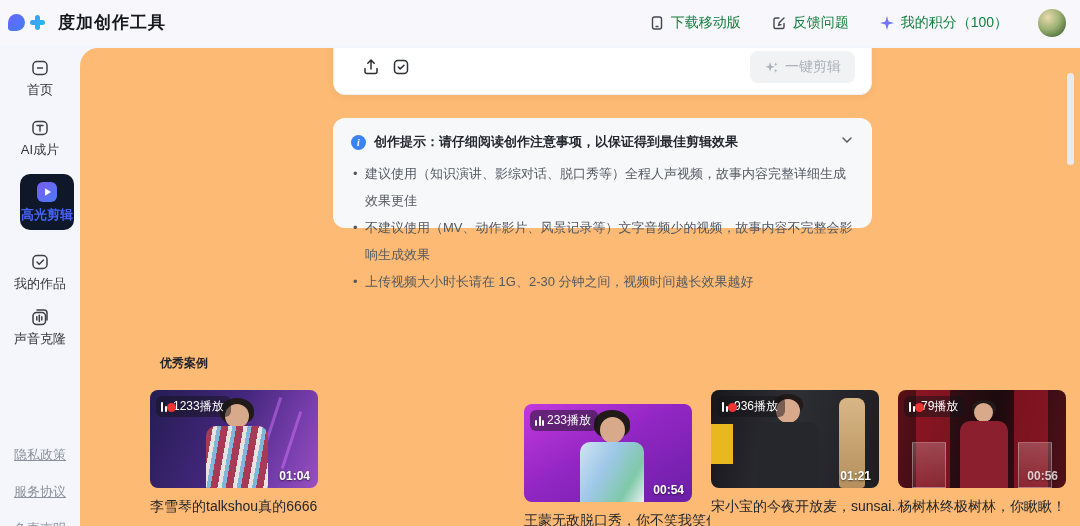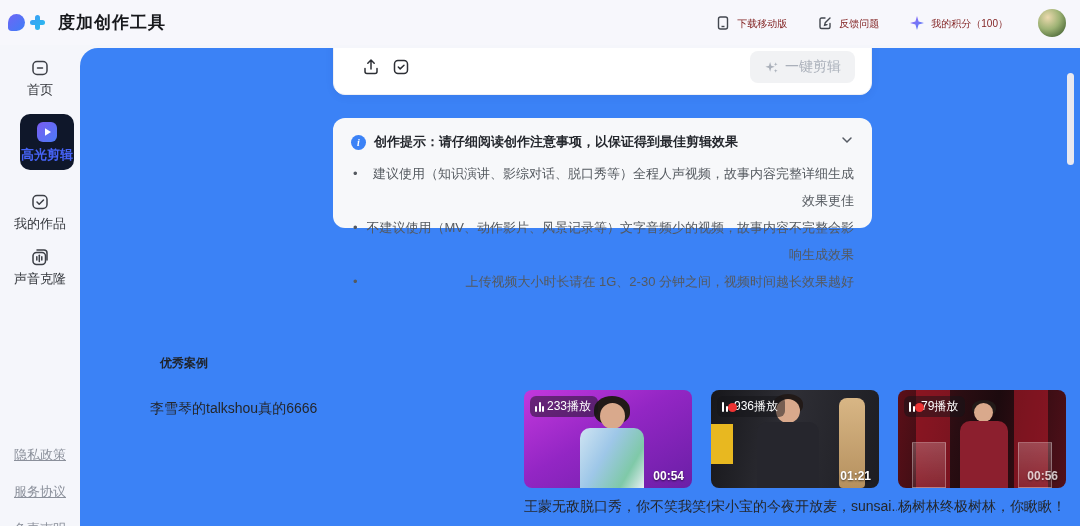--- a/index.html
+++ b/index.html
@@ -11,41 +11,41 @@
     display:flex; align-items:center; padding:0 14px 0 8px; background:#f7f7fc; z-index:10; }
   .logo { display:flex; align-items:center; gap:9px; }
   .logo-blob { width:17px; height:17px; border-radius:50% 50% 50% 22%;
     background:linear-gradient(135deg,#6e66f5,#3e7df7); }
   .logo-plus { position:relative; width:15px; height:15px; margin-left:-4px; }
   .logo-plus i { position:absolute; background:linear-gradient(135deg,#39a0f5,#2bb8ef); border-radius:3px; }
   .logo-plus i.h { left:0; top:5px; width:15px; height:5px; }
   .logo-plus i.v { left:5px; top:0; width:5px; height:15px; }
   .logo-text { font-size:17px; font-weight:700; color:#17181c; letter-spacing:1px; margin-left:4px; }
   .header-right { margin-left:auto; display:flex; align-items:center; gap:30px; }
-  .hitem { display:flex; align-items:flex-end; gap:6px; font-size:10px; color:#7f1d1d; cursor:pointer; }
+  .hitem { display:flex; align-items:center; gap:6px; font-size:14px; color:#15803d; cursor:pointer; }
   .avatar { width:28px; height:28px; border-radius:50%;
     background:radial-gradient(circle at 35% 30%,#ecd9ae,#9db274 45%,#55713f 80%,#3d5232); }
 
   
   .sidebar { position:absolute; top:45px; left:0; width:80px; height:481px;text-align:right; }
   .side-item { display:flex; flex-direction:column; align-items:center; gap:3px;
     width:64px; margin:0 auto; cursor:pointer; color:#3c3f46; }
   .side-item .lbl { font-size:13px; color:#34373d; }
   .side-item.m1{margin-top:13px} .side-item.m2{margin-top:19px}
   .side-item.m4{margin-top:14px} .side-item.m5{margin-top:22px}
   .side-item.active { margin-top:15px; background:#0f172a; border-radius:10px;
     width:54px; padding:7px 0 6px;margin-left:20px; }
   .side-item.active .lbl { color:#4663f6; font-weight:700; }
   .side-links { position:absolute; top:401px; left:0; width:80px;
     display:flex; flex-direction:column; align-items:center; gap:19px; }
   .side-links a { font-size:13px; color:#8b909b; text-decoration:underline; cursor:pointer; }
 
   
   .main { position:absolute; top:48px; left:80px; width:1000px; height:478px;
-    background:#3b82f6; border-top-left-radius:18px; overflow:hidden; }
+    background:#fdba74; border-top-left-radius:18px; overflow:hidden; }
 
   .upload-card { position:absolute; left:253px; top:-33px; width:539px; height:80px;
     background:#fff; border:1px solid #f0f0f4; border-radius:12px;
     box-shadow:0 2px 10px rgba(31,35,41,.05); }
   .upload-row { position:absolute; left:22px; right:16px; bottom:11px; height:32px;
     display:flex; align-items:center; }
   .tool-ic { width:30px; height:30px; display:flex; align-items:center; justify-content:center;
     cursor:pointer; color:#2c2f35; }
   .oneclick-btn { margin-left:auto; height:32px; padding:0 14px; border:none; border-radius:8px;
     background:#f1f2f4; color:#aab0ba; font-size:14px; display:flex; align-items:center; gap:6px;
@@ -53,21 +53,21 @@
 
   .tipbox { position:absolute; left:253px; top:70px; width:539px; height:110px;
     background:#f7f8fa; border-radius:12px; padding:15px 18px; }
   .tip-head { display:flex; align-items:center; gap:8px; }
   .tip-title { font-size:13px; font-weight:700; color:#24272d; }
   .info-ic { width:15px; height:15px; border-radius:50%; background:#3b82f6; color:#fff;
     font-size:10px; font-weight:700; display:flex; align-items:center; justify-content:center;
     font-family:"Liberation Serif",serif; font-style:italic; }
   .tip-chevron { position:absolute; right:18px; top:15px; cursor:pointer; color:#565b63; }
   .tip-list { margin-top:9px; list-style:none; }
-  .tip-list li { font-size:13px; color:#54595f; line-height:27px; padding-left:14px; position:relative;text-align:right; }
+  .tip-list li { font-size:13px; color:#54595f; line-height:27px; padding-left:14px; position:relative; }
   .tip-list li::before { content:"•"; position:absolute; left:2px; color:#54595f; }
 
   .section-title { position:absolute; left:80px; top:307px; font-size:12px; font-weight:700; color:#1f2329; }
 
   .video-card { position:absolute; top:342px; width:187px; cursor:pointer; }
   .v0{left:70px} .v1{left:257px} .v2{left:444px} .v3{left:631px} .v4{left:818px}
   .thumb { position:relative; width:168px; height:98px; border-radius:8px; overflow:hidden; }
   .vtitle { margin-top:10px; font-size:14px; color:#24272c; width:186px;
     white-space:nowrap; overflow:hidden; }
   .badge { position:absolute; top:6px; left:6px; display:flex; align-items:center; gap:3px;
@@ -91,21 +91,21 @@
   .t0 { background:linear-gradient(115deg,#241d52 0%,#43267c 45%,#7a3fae 80%,#9a4fc0 100%); }
   .t0 .streak { position:absolute; width:3px; height:60px; background:rgba(220,120,255,.45);
     transform:rotate(18deg); }
   .t0 .body { background:repeating-linear-gradient(100deg,#a93a55 0 7px,#e8e3e0 7px 11px,#7fb6d9 11px 15px); }
   .t1 { background:linear-gradient(180deg,#4a7ccc 0%,#3a63b5 70%,#2d4f96 100%); }
   .t1 .letter { position:absolute; background:#b5262e; }
   .t1 .blocks { position:absolute; left:0; bottom:0; width:52px; height:62px;
     background:linear-gradient(180deg,#f2b72c,#e89a1f);
     clip-path:polygon(0 100%,0 30%,35% 30%,35% 0,75% 0,75% 55%,100% 55%,100% 100%); }
   .t1 .body { background:#2e6b3e; }
-  .t2 { background:linear-gradient(150deg,#c338dd 0%,#9326c4 45%,#6a1fa6 100%); }
+  .t2 { background:linear-gradient(150deg,#c338dd 0%,#9326c4 45%,#6a1fa6 100%);margin-top:14px; }
   .t2 .body { background:linear-gradient(120deg,#cfe4f2 0%,#9ec7e8 40%,#7fc9a8 75%,#e8f0f4 100%); }
   .t3 { background:linear-gradient(100deg,#17171b 0%,#2e2e35 45%,#1d1d22 100%); }
   .t3 .statue { position:absolute; right:14px; top:8px; width:26px; height:90px;
     background:linear-gradient(180deg,#d8b685,#b5905e); border-radius:8px 8px 4px 4px; }
   .t3 .ysq { position:absolute; left:0; top:34px; width:22px; height:40px; background:#e8b820; }
   .t3 .body { background:#26262d; }
   .t4 { background:linear-gradient(100deg,#5c0f18 0%,#2a0d12 35%,#1c0a0e 55%,#521019 100%); }
   .t4 .panel { position:absolute; top:0; width:34px; height:98px; background:rgba(190,28,44,.55); }
   .t4 .case { position:absolute; bottom:0; width:34px; height:46px;
     background:linear-gradient(180deg,rgba(255,255,255,.22),rgba(255,255,255,.08));
@@ -169,20 +169,30 @@
 <div class="sidebar">
   <div class="side-item m1">
     <span>
       <svg width="20" height="20" viewBox="0 0 20 20" fill="none" stroke="#3c3f46" stroke-width="1.5" stroke-linecap="round">
         <rect x="3" y="3.5" width="14" height="13" rx="4"></rect>
           <line x1="7.5" y1="10" x2="12.5" y2="10"></line>
       </svg>
     </span>
     <span class="lbl">首页</span>
   </div>
+  <div class="side-item m2">
+    <span>
+      <svg width="20" height="20" viewBox="0 0 20 20" fill="none" stroke="#3c3f46" stroke-width="1.5" stroke-linecap="round">
+        <rect x="3" y="3.5" width="14" height="13" rx="4"></rect>
+          <line x1="7" y1="7.5" x2="13" y2="7.5"></line>
+          <line x1="10" y1="7.5" x2="10" y2="13"></line>
+      </svg>
+    </span>
+    <span class="lbl">AI成片</span>
+  </div>
   <div class="side-item active">
     <span>
       <svg width="22" height="22" viewBox="0 0 22 22">
         <defs>
             <linearGradient id="hl" x1="0" y1="0" x2="1" y2="1">
           <stop offset="0" stop-color="#7a5cf0"></stop>
               <stop offset="1" stop-color="#4a7bf7"></stop>
         </linearGradient>
           </defs>
         <rect x="1" y="1" width="20" height="20" rx="6" fill="url(#hl)"></rect>
@@ -262,20 +272,37 @@
     <ul class="tip-list">
       <li>建议使用（知识演讲、影综对话、脱口秀等）全程人声视频，故事内容完整详细生成效果更佳</li>
       <li>不建议使用（MV、动作影片、风景记录等）文字音频少的视频，故事内容不完整会影响生成效果</li>
       <li>上传视频大小时长请在 1G、2-30 分钟之间，视频时间越长效果越好</li>
     </ul>
   </div>
 
   <div class="section-title">优秀案例</div>
 
   <div class="video-card v0">
+    <div class="thumb t0">
+      <span class="streak" style="left:120px;top:6px"></span>
+        <span class="streak" style="left:140px;top:20px"></span>
+      <span class="hair" style="left:70px;top:8px;width:34px;height:26px"></span>
+      <span class="head" style="left:75px;top:14px;width:24px;height:24px"></span>
+      <span class="body" style="left:56px;top:36px;width:62px;height:62px"></span>
+      <div class="badge dark">
+        <span class="bars">
+            <span class="reddot"></span>
+            <i></i>
+            <i></i>
+            <i></i>
+          </span>
+        <span>1233播放</span>
+      </div>
+      <span class="duration">01:04</span>
+    </div>
     <div class="vtitle">李雪琴的talkshou真的6666</div>
   </div>
 
 
   <div class="video-card v2">
     <div class="thumb t2">
       <span class="hair" style="left:70px;top:6px;width:36px;height:28px"></span>
       <span class="head" style="left:76px;top:13px;width:25px;height:26px"></span>
       <span class="body" style="left:56px;top:38px;width:64px;height:60px"></span>
       <div class="badge dark">

